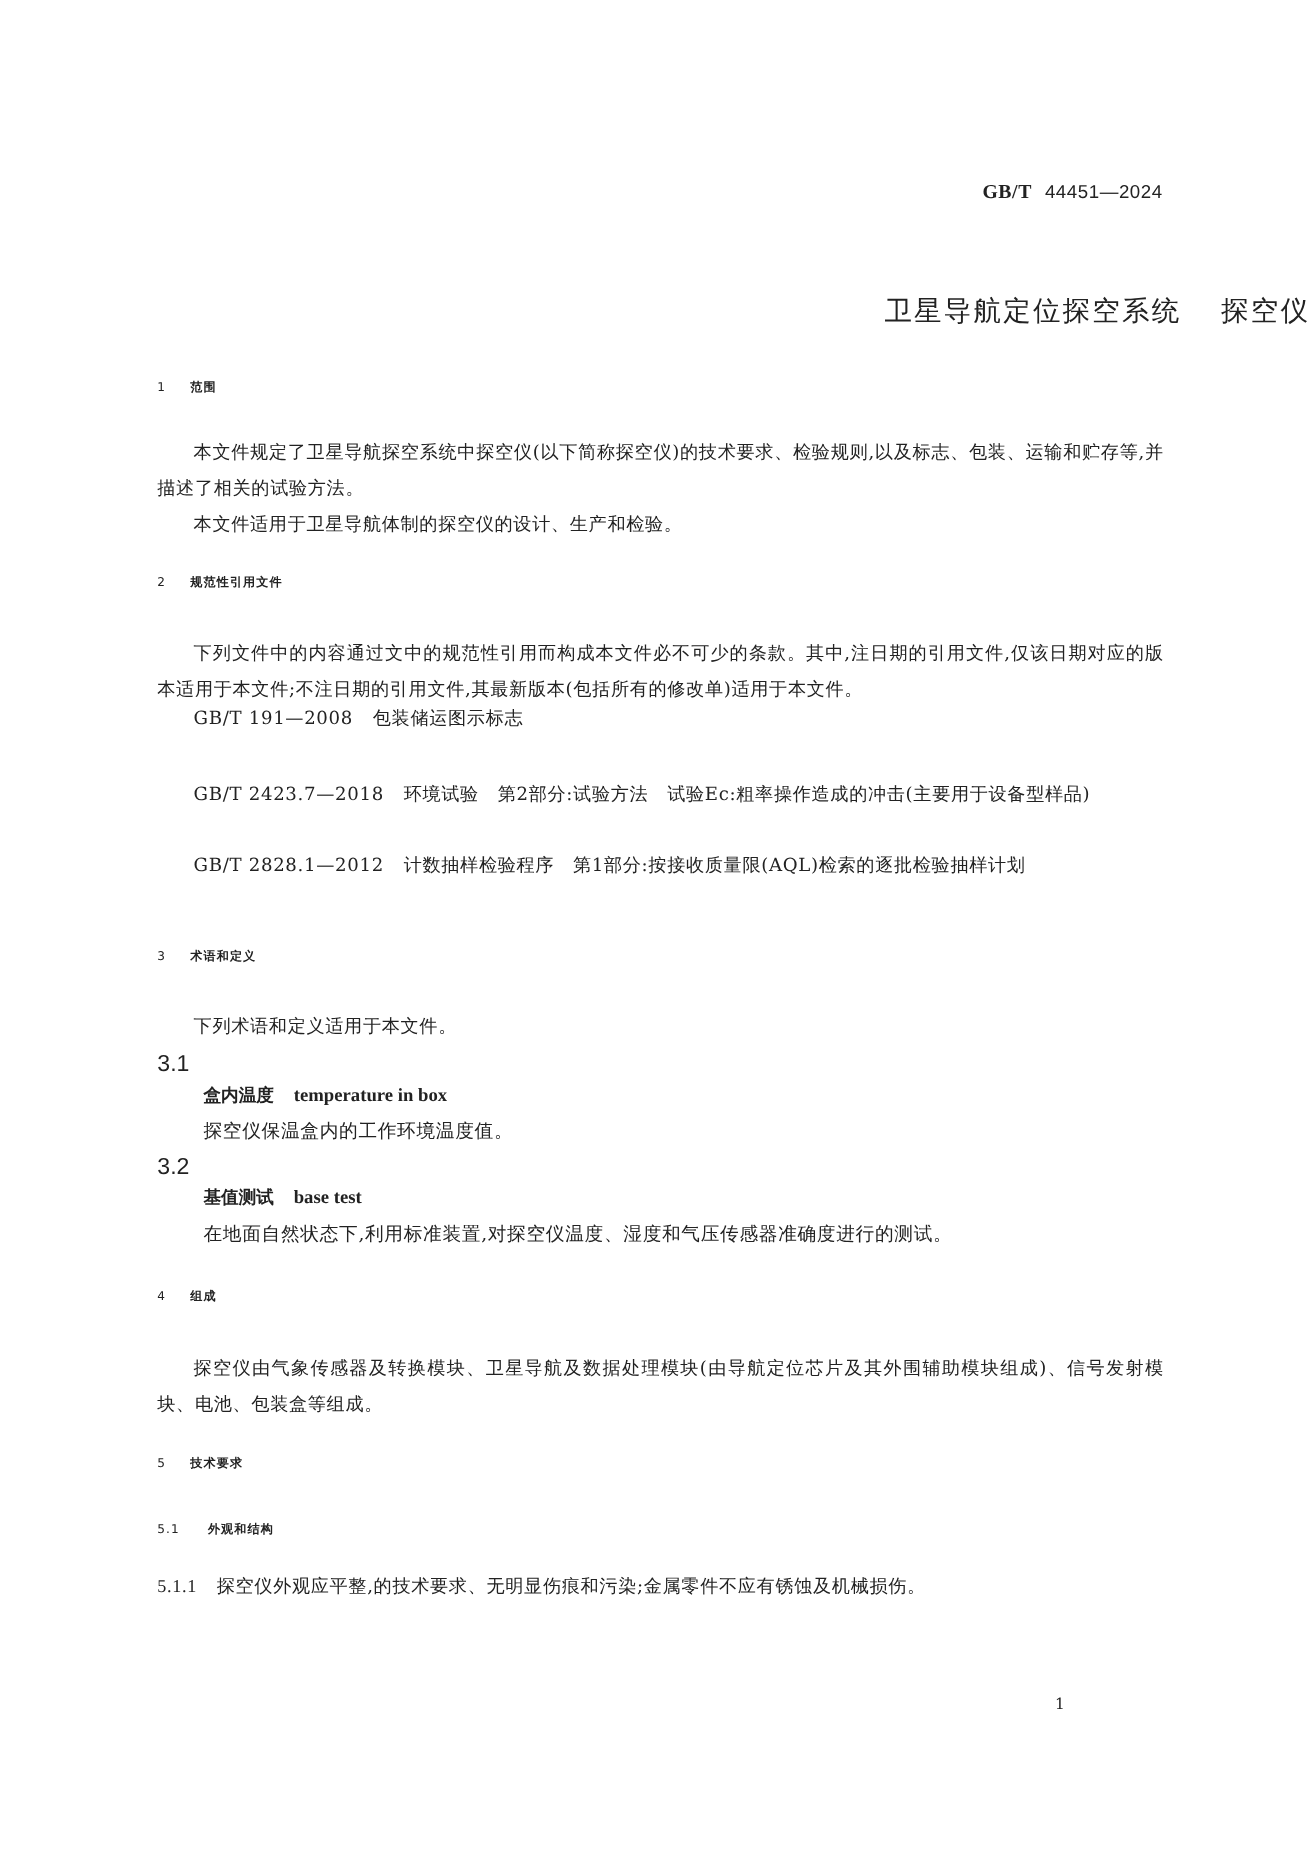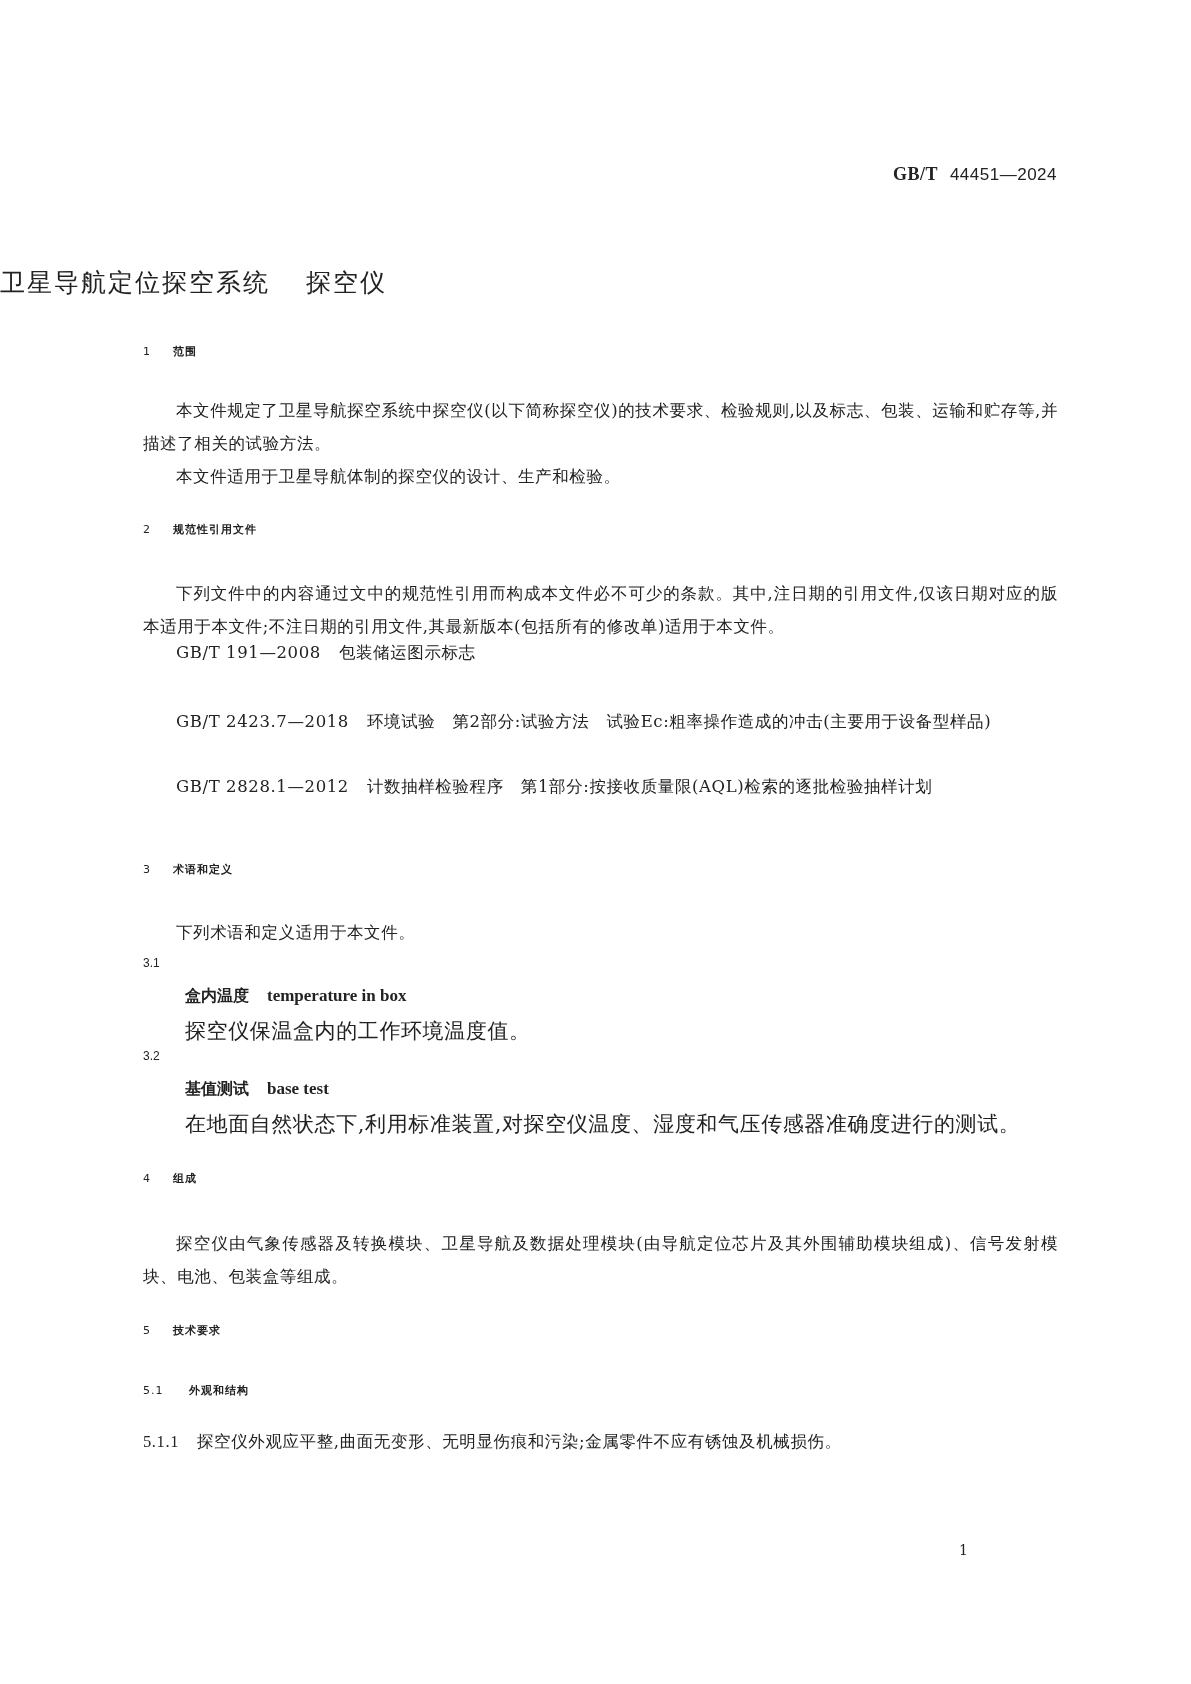--- a/index.html
+++ b/index.html
@@ -2,30 +2,30 @@
 <html><head>
 <meta charset="utf-8">
 <style>
   html, body { margin: 0; padding: 0; background: #ffffff; }
   body { width: 1191px; height: 1684px; position: relative; overflow: hidden;
          font-family: "DejaVu Serif", "Liberation Serif", serif; color: #222; }
   .abs { position: absolute; margin-top: 24px; }
   .std-no { right: 134px; top: 140px; font-size: 17px; letter-spacing: 0.5px; }
   .std-no b { font-family: "Liberation Serif", serif; font-weight: bold; font-size: 18px; }
   .std-no span { font-family: "Liberation Sans", sans-serif; }
-  .title { left: 0; width: 1191px; top: 242px; text-align: left;
+  .title { left: 0; width: 1191px; top: 242px; text-align: right;
            font-family: "DejaVu Sans", sans-serif; font-size: 25px; letter-spacing: 2px; }
   .h1 { left: 143px; font-family: "DejaVu Sans", sans-serif; font-size: 11px; font-weight: bold; letter-spacing: 1px; }
   .h1 .num { display: inline-block; width: 30px; font-weight: normal; }
   .p { left: 143px; width: 915px; font-size: 16.5px; line-height: 33px; letter-spacing: 0.6px; text-align: justify; }
   .p.ind { text-indent: 2em; }
-  .ind2 { left: 185px; font-size: 21px; letter-spacing: 0.6px; }
+  .ind2 { left: 185px; font-size: 17px; letter-spacing: 0.6px; }
   .term { left: 185px; font-family: "DejaVu Sans", sans-serif; font-weight: bold; font-size: 16px; }
   .term .en { font-family: "Liberation Serif", serif; font-size: 17px; margin-left: 18px; }
-  .cl { left: 143px; font-family: "Liberation Sans", sans-serif; font-size: 12px; }
+  .cl { left: 143px; font-family: "Liberation Sans", sans-serif; font-size: 21px; }
   .pageno { right: 223px; top: 1518px; font-size: 14px; }
   .gap { display: inline-block; width: 18px; }
 </style>
 </head>
 <body>
 
 <div class="abs std-no">
   <b>GB/T</b>&nbsp;&nbsp;<span>44451—2024</span>
 </div>
 
@@ -75,16 +75,16 @@
 </div>
 <div class="abs p ind" style="top:1203px">探空仪由气象传感器及转换模块、卫星导航及数据处理模块(由导航定位芯片及其外围辅助模块组成)、信号发射模块、电池、包装盒等组成。</div>
 
 <div class="abs h1" style="top:1299px">
   <span class="num">5</span><span>技术要求</span>
 </div>
 <div class="abs h1" style="top:1359px">
   <span class="num" style="width:46px">5.1</span><span>外观和结构</span>
 </div>
 <div class="abs p" style="top:1401px">
-  <span style="font-family:Liberation Serif, serif">5.1.1</span><span class="gap"></span><span>探空仪外观应平整,曲面无变形、无明显伤痕和污染;金属零件不应有锈蚀及机械损伤。</span>
+  <span style="font-family:Liberation Serif, serif">5.1.1</span><span class="gap"></span><span>探空仪外观应平整,的技术要求、无明显伤痕和污染;金属零件不应有锈蚀及机械损伤。</span>
 </div>
 
 <div class="abs pageno">1</div>
 
 </body></html>

